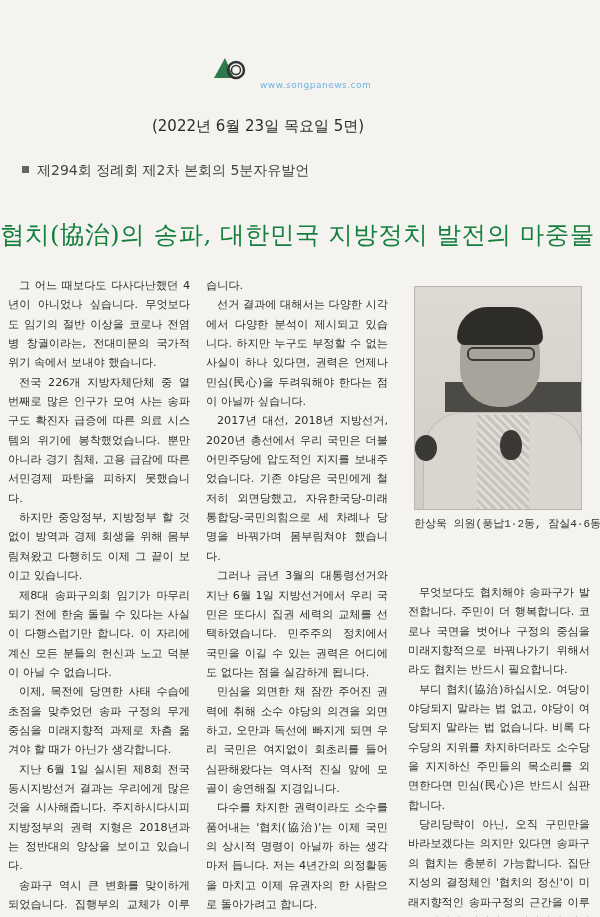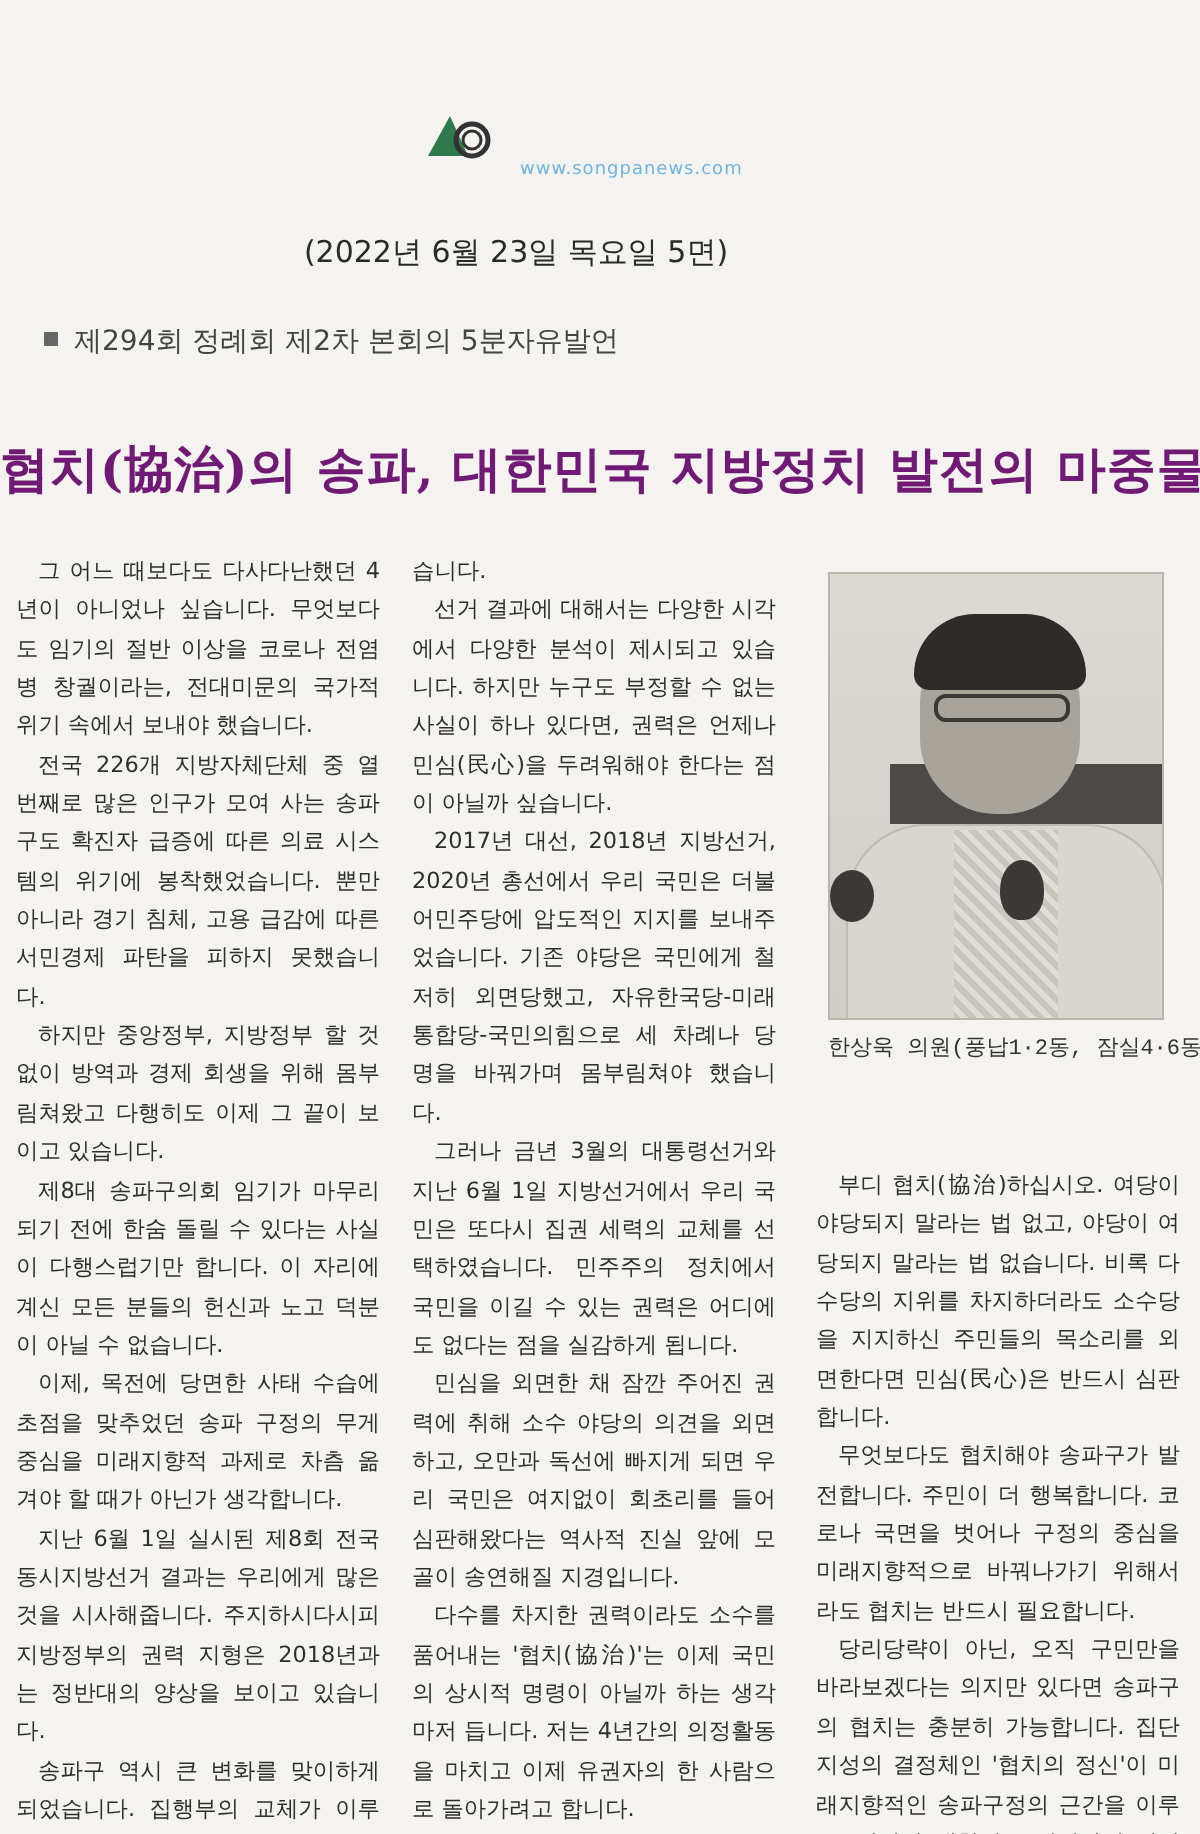--- a/index.html
+++ b/index.html
@@ -10,21 +10,21 @@
     color:#2b2b2b;
     position:relative;
   }
   .masthead { position:absolute; left:212px; top:48px; width:180px; height:44px; }
   .logo-mark { position:absolute; left:0; top:6px; width:36px; height:28px; }
   .logo-name { position:absolute; left:44px; top:0; font-size:27px; font-weight:bold; color:#3a3a3a; letter-spacing:1px; line-height:34px; }
   .logo-url { position:absolute; left:48px; top:32px; font-size:9px; color:#6fb4e0; letter-spacing:0.5px; }
   .date-line { position:absolute; left:0; width:516px; top:117px; text-align:center; font-size:15px; color:#2a2a2a; }
   .kicker { position:absolute; left:22px; top:162px; font-size:14px; color:#444;text-align:center; }
   .kicker .sq { display:inline-block; width:7px; height:7px; background:#666; margin-right:8px; vertical-align:middle; position:relative; top:-2px; }
-  .headline { position:absolute; left:0; width:504px; top:218px; text-align:center; font-family:"DejaVu Serif", serif; font-size:24.5px; color:#701a75; letter-spacing:0.5px; white-space:nowrap;font-weight:bold; }
+  .headline { position:absolute; left:0; width:504px; top:218px; text-align:center; font-family:"DejaVu Serif", serif; font-size:24.5px; color:#15803d; letter-spacing:0.5px; white-space:nowrap; }
   .col { position:absolute; top:276px; width:182px; font-size:11.2px; line-height:19.35px; color:#2e2e2e; text-align:justify; }
   .col p { margin:0; text-indent:11px; }
   .col p.cont { text-indent:0; }
   .col1 { left:8px; }
   .col2 { left:206px; }
   .col3 { left:408px; top:583px; }
   .photo { position:absolute; left:414px; top:286px; width:166px; height:222px; background:linear-gradient(180deg,#dcdad3 0%,#cfcdc5 100%); border:1px solid #b9b6ae; overflow:hidden; }
   .photo .bg-desk { position:absolute; left:30px; top:95px; width:136px; height:30px; background:#4c4a46; }
   .photo .body-suit { position:absolute; left:8px; top:125px; width:158px; height:100px; background:#d9d6cf; border-radius:40px 40px 0 0; border:1px solid #bfbbb2; }
   .photo .shirt { position:absolute; left:62px; top:128px; width:52px; height:95px; background:repeating-linear-gradient(45deg,#c9c5bc 0 3px,#e0ddd6 3px 6px); }
@@ -81,16 +81,16 @@
   <div class="shirt"></div>
   <div class="head"></div>
   <div class="hair"></div>
   <div class="glasses"></div>
   <div class="mic1"></div>
   <div class="mic2"></div>
 </div>
 <div class="caption">한상욱 의원(풍납1·2동, 잠실4·6동)</div>
 
 <div class="col col3">
+  <p>무엇보다도 협치해야 송파구가 발전합니다. 주민이 더 행복합니다. 코로나 국면을 벗어나 구정의 중심을 미래지향적으로 바꿔나가기 위해서라도 협치는 반드시 필요합니다.</p>
   <p>부디 협치(協治)하십시오. 여당이 야당되지 말라는 법 없고, 야당이 여당되지 말라는 법 없습니다. 비록 다수당의 지위를 차지하더라도 소수당을 지지하신 주민들의 목소리를 외면한다면 민심(民心)은 반드시 심판합니다.</p>
-  <p>무엇보다도 협치해야 송파구가 발전합니다. 주민이 더 행복합니다. 코로나 국면을 벗어나 구정의 중심을 미래지향적으로 바꿔나가기 위해서라도 협치는 반드시 필요합니다.</p>
   <p>당리당략이 아닌, 오직 구민만을 바라보겠다는 의지만 있다면 송파구의 협치는 충분히 가능합니다. 집단지성의 결정체인 '협치의 정신'이 미래지향적인 송파구정의 근간을 이루고, 나아가 대한민국 지방자치 발전의 마중물이 되기를 간절히 소망하면서 5분 자유발언을 마치겠습니다.</p>
 </div>
 
 </body></html>

